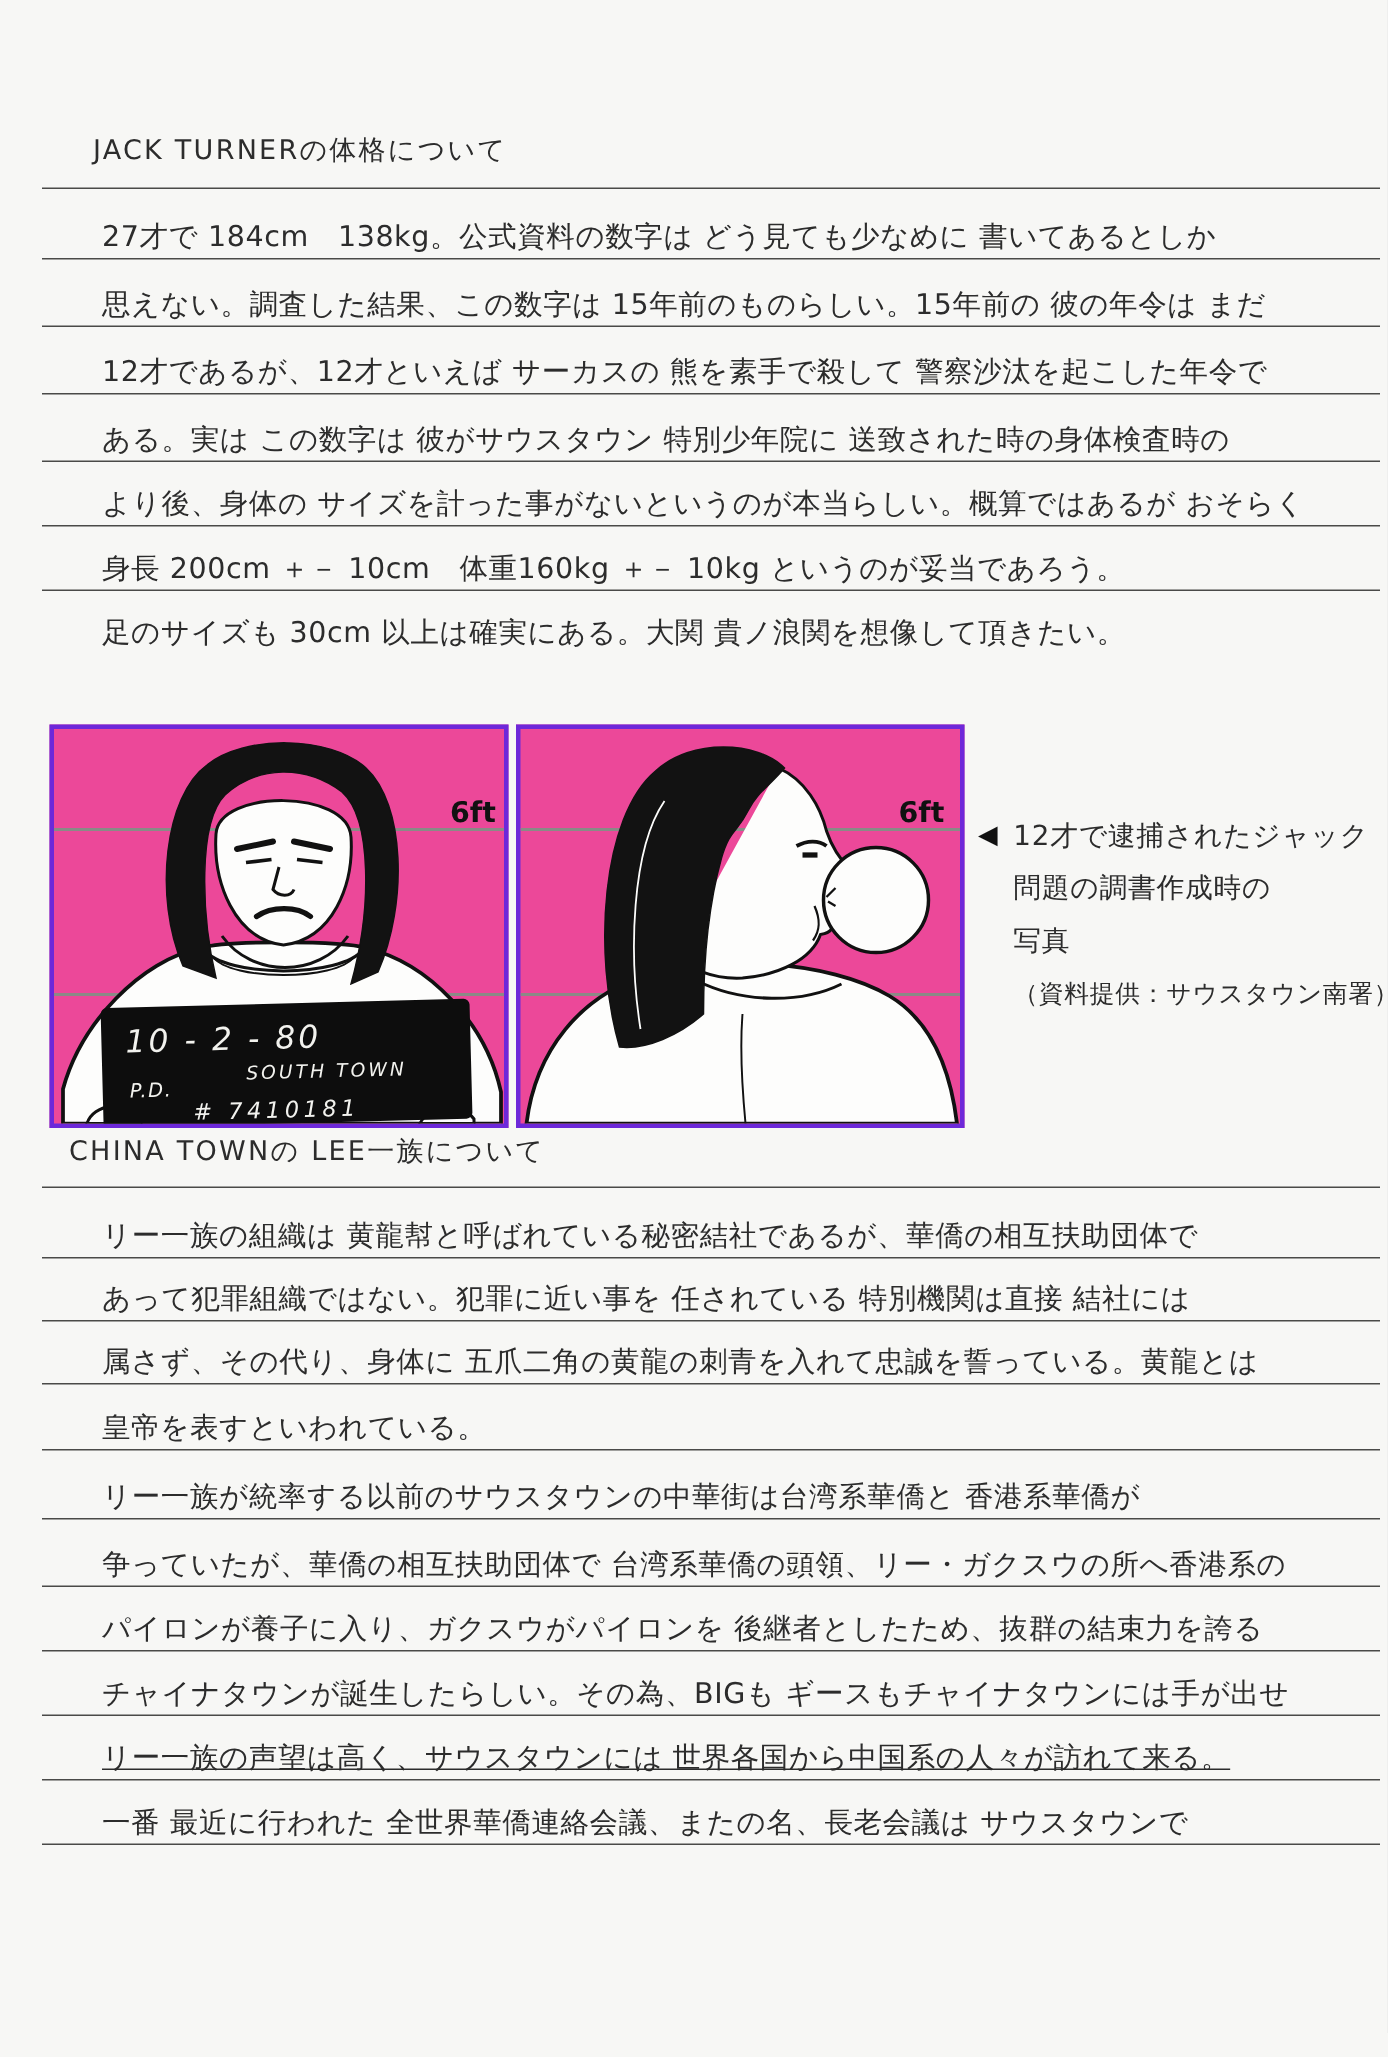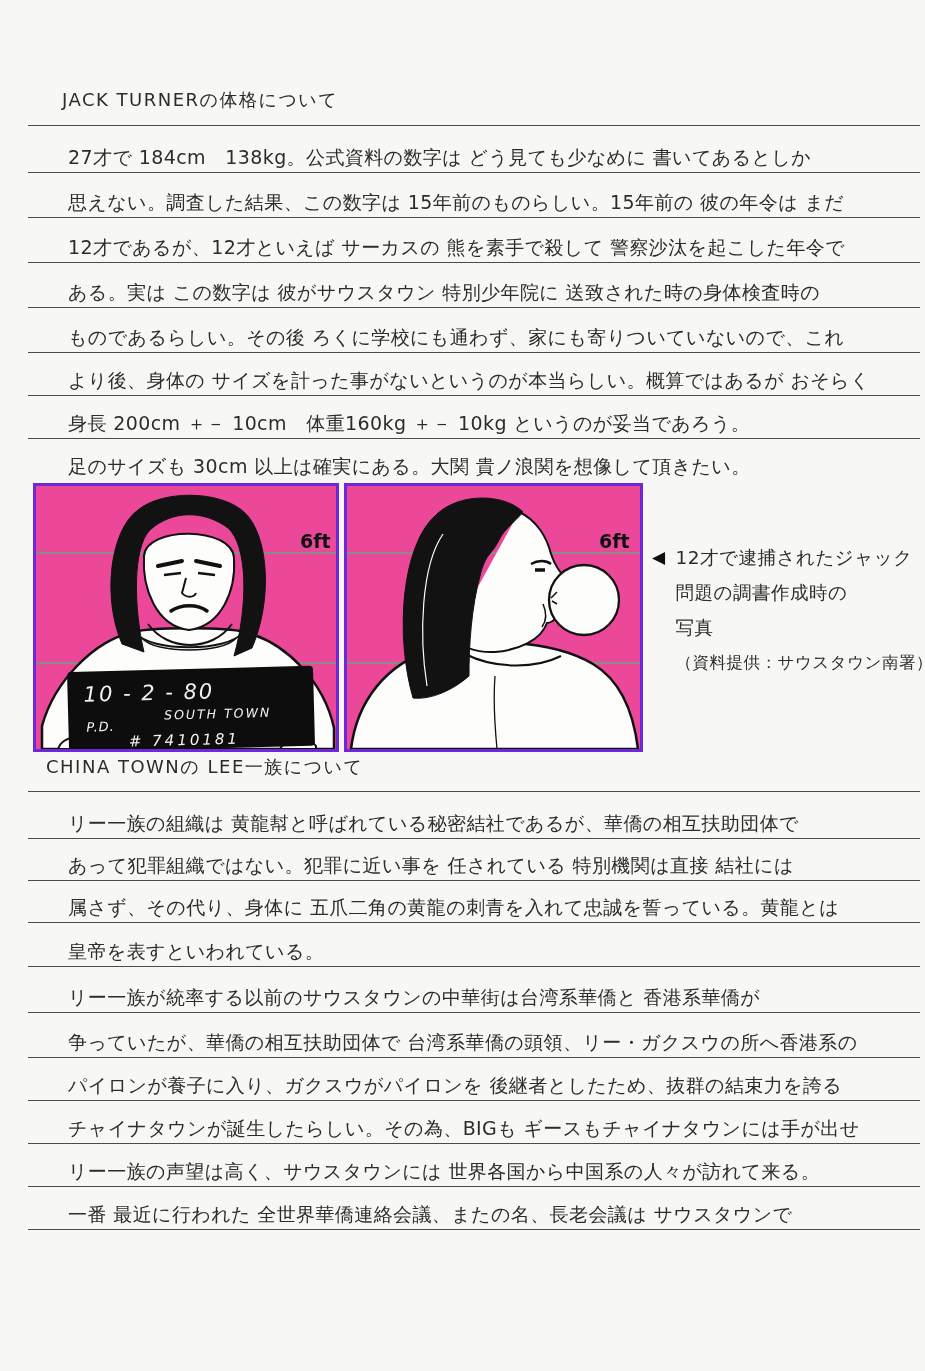--- a/index.html
+++ b/index.html
@@ -54,21 +54,20 @@
 
 <div class="page">
 
   <div class="sec-title hand" style="left:62px; top:88px;">JACK TURNERの体格について</div>
 
   <div class="rule-block" style="top:125px;">
     <div class="rule-row hand" style="height:47px;">27才で 184cm　138kg。公式資料の数字は どう見ても少なめに 書いてあるとしか</div>
     <div class="rule-row hand" style="height:45px;">思えない。調査した結果、この数字は 15年前のものらしい。15年前の 彼の年令は まだ</div>
     <div class="rule-row hand" style="height:45px;">12才であるが、12才といえば サーカスの 熊を素手で殺して 警察沙汰を起こした年令で</div>
     <div class="rule-row hand" style="height:45px;">ある。実は この数字は 彼がサウスタウン 特別少年院に 送致された時の身体検査時の</div>
-    <div class="rule-row hand" style="height:45px;">ものであるらしい。その後 ろくに学校にも通わず、家にも寄りついていないので、これ</div>
     <div class="rule-row hand" style="height:43px;">より後、身体の サイズを計った事がないというのが本当らしい。概算ではあるが おそらく</div>
     <div class="rule-row hand" style="height:43px;text-align:center;">身長 200cm ＋－ 10cm　体重160kg ＋－ 10kg というのが妥当であろう。</div>
     <div class="rule-row hand noline" style="height:42px;">足のサイズも 30cm 以上は確実にある。大関 貴ノ浪関を想像して頂きたい。</div>
   </div>
 
   <div class="photo" style="left:33px; top:483px; width:306px; height:269px;">
     <svg width="300" height="263" viewBox="0 0 300 263">
 
       <line x1="0" y1="67" x2="300" y2="67" stroke="#8a8a86" stroke-width="2"></line>
       <line x1="0" y1="177" x2="300" y2="177" stroke="#8a8a86" stroke-width="2"></line>
@@ -153,17 +152,17 @@
 
   <div class="rule-block" style="top:791px;">
     <div class="rule-row hand" style="height:47px;">リー一族の組織は 黄龍幇と呼ばれている秘密結社であるが、華僑の相互扶助団体で</div>
     <div class="rule-row hand" style="height:42px;">あって犯罪組織ではない。犯罪に近い事を 任されている 特別機関は直接 結社には</div>
     <div class="rule-row hand" style="height:42px;">属さず、その代り、身体に 五爪二角の黄龍の刺青を入れて忠誠を誓っている。黄龍とは</div>
     <div class="rule-row hand" style="height:44px;">皇帝を表すといわれている。</div>
     <div class="rule-row hand" style="height:46px;">リー一族が統率する以前のサウスタウンの中華街は台湾系華僑と 香港系華僑が</div>
     <div class="rule-row hand" style="height:45px;">争っていたが、華僑の相互扶助団体で 台湾系華僑の頭領、リー・ガクスウの所へ香港系の</div>
     <div class="rule-row hand" style="height:43px;">パイロンが養子に入り、ガクスウがパイロンを 後継者としたため、抜群の結束力を誇る</div>
     <div class="rule-row hand" style="height:43px;text-align:right;">チャイナタウンが誕生したらしい。その為、BIGも ギースもチャイナタウンには手が出せ</div>
-    <div class="rule-row hand" style="height:43px;">リー一族の声望は高く、サウスタウンには 世界各国から中国系の人々が訪れて来る。</div>
+    <div class="rule-row hand" style="height:43px;text-decoration:underline;">リー一族の声望は高く、サウスタウンには 世界各国から中国系の人々が訪れて来る。</div>
     <div class="rule-row hand" style="height:43px;">一番 最近に行われた 全世界華僑連絡会議、またの名、長老会議は サウスタウンで</div>
   </div>
 
 </div>
 
 </body></html>

